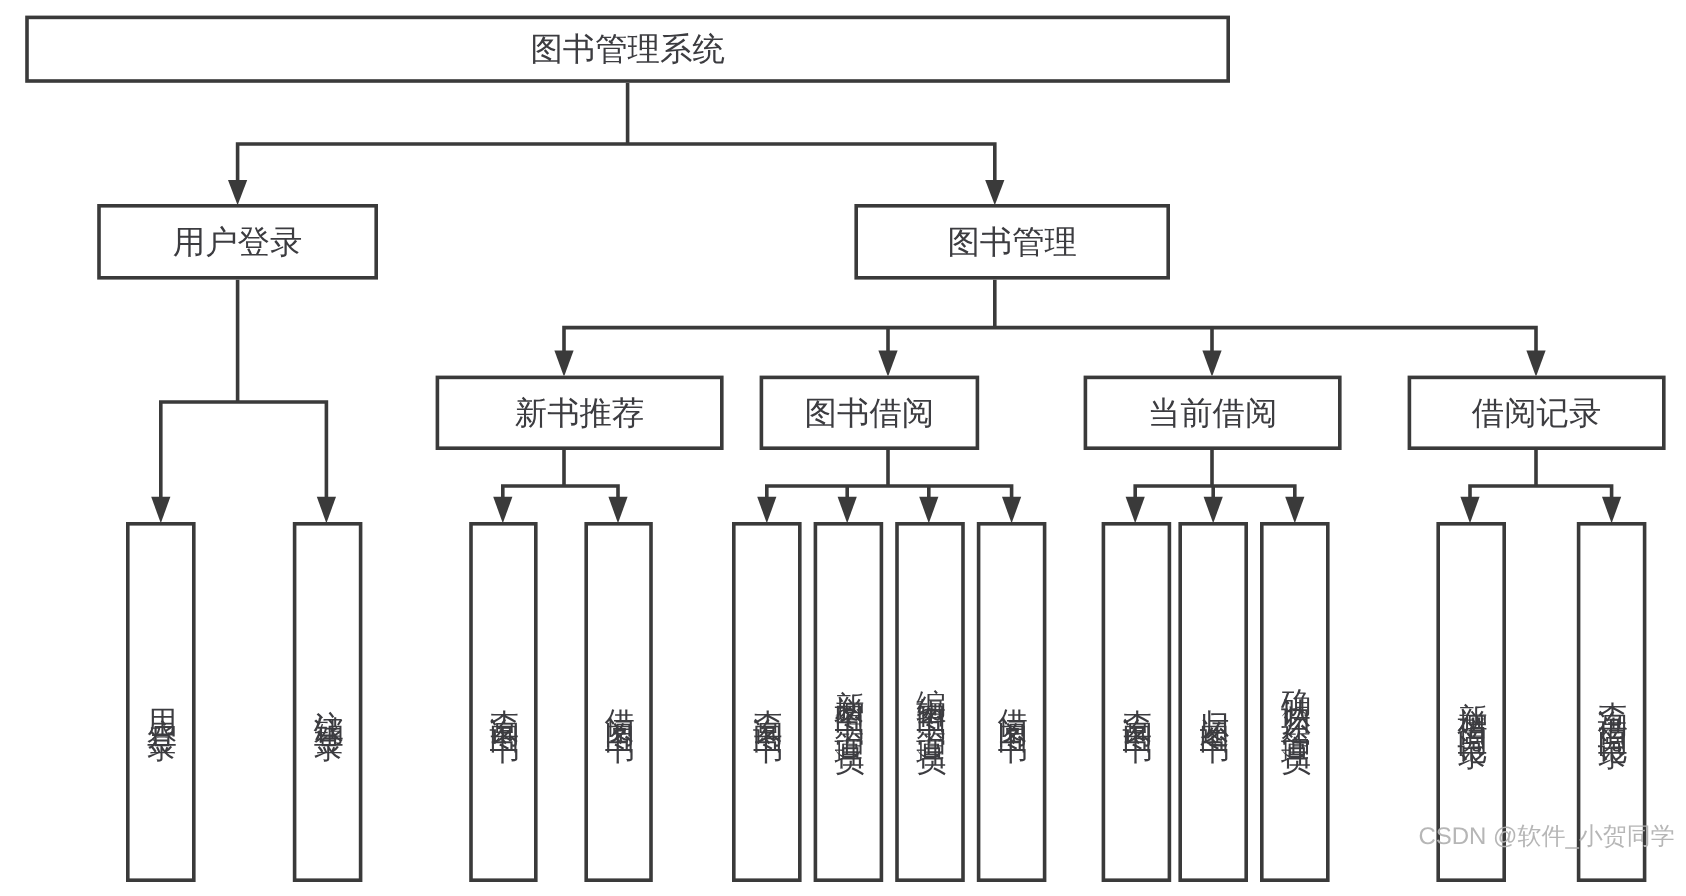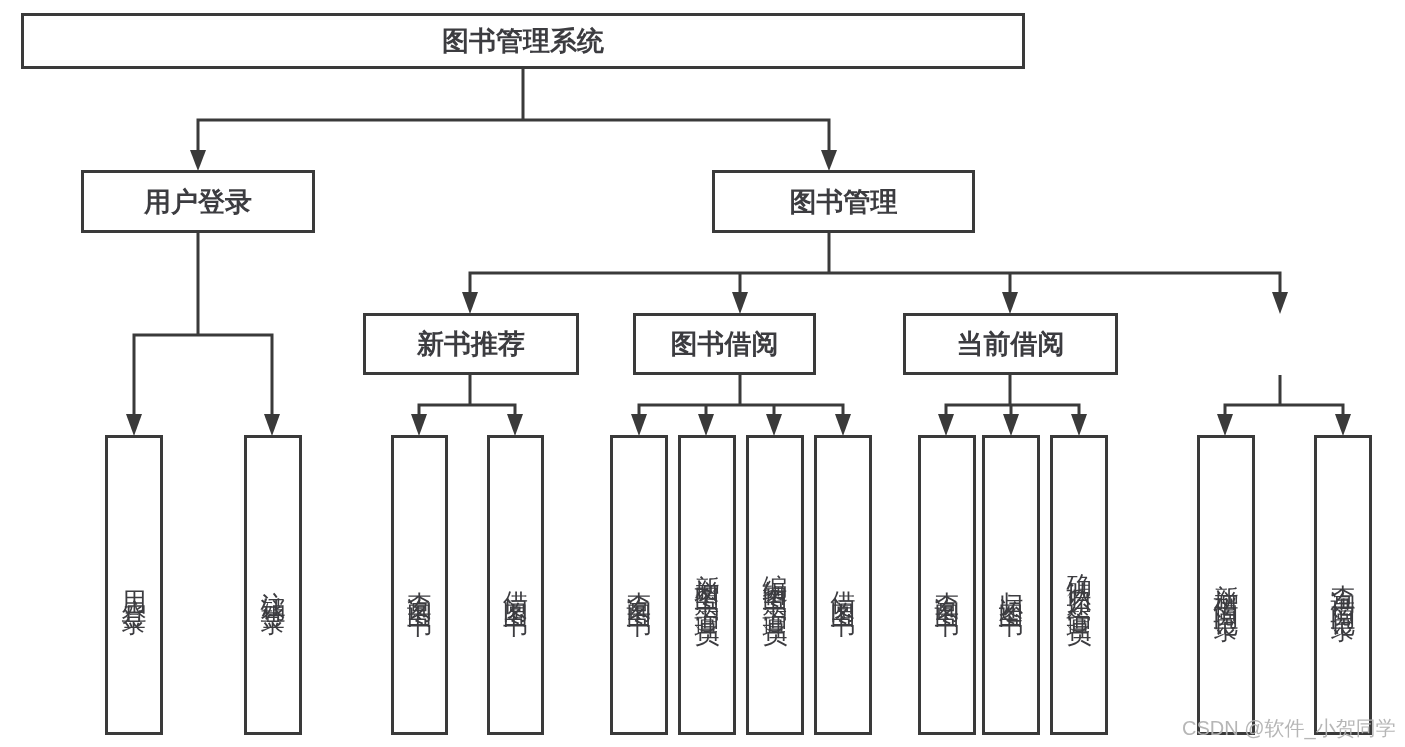--- a/index.html
+++ b/index.html
@@ -31,21 +31,20 @@
     box-sizing: border-box;
     border: 3px solid #3a3a3a;
     background: #ffffff;
     display: flex;
     align-items: center;
     justify-content: center;
     font-size: 27px;
     color: #3c3c40;
     z-index: 1;
     white-space: nowrap;
-    font-weight: bold;
   }
   .vnode {
     position: absolute;
     box-sizing: border-box;
     border: 3px solid #3a3a3a;
     background: #ffffff;
     display: flex;
     align-items: center;
     justify-content: center;
     font-size: 25px;
@@ -55,21 +54,21 @@
   .vnode .vtext {
     writing-mode: vertical-rl;
     text-orientation: mixed;
     letter-spacing: 7px;
     line-height: 1;
     white-space: nowrap;
   }
   .watermark {
     position: absolute;
     left: 1182px;
-    top: 715px;
+    top: 683px;
     font-size: 20px;
     color: rgba(178, 178, 178, 0.95);
     z-index: 2;
     white-space: nowrap;
   }
 </style>
 </head>
 <body>
 
 <div class="canvas">
@@ -115,23 +114,24 @@
       <polygon points="1217,414 1233,414 1225,436"></polygon>
       <polygon points="1335,414 1351,414 1343,436"></polygon>
     </g>
   </svg>
 
   <div class="node" style="left:21px; top:13px; width:1004px; height:56px;">图书管理系统</div>
 
   <div class="node" style="left:81px; top:170px; width:234px; height:63px;">用户登录</div>
   <div class="node" style="left:712px; top:170px; width:263px; height:63px;">图书管理</div>
 
-  <div class="node" style="left:363px; top:313px; width:216px; height:62px;">新书推荐</div>
+  <div class="node" style="left:363px; top:313px; width:240px; height:62px;">新书推荐</div>
   <div class="node" style="left:633px; top:313px; width:183px; height:62px;">图书借阅</div>
   <div class="node" style="left:903px; top:313px; width:215px; height:62px;">当前借阅</div>
+  <div class="node" style="left:1173px; top:313px; width:215px; height:62px;">借阅记录</div>
 
   <div class="vnode" style="left:105px; top:435px; width:58px; height:300px;">
     <span class="vtext">用户登录</span>
   </div>
   <div class="vnode" style="left:244px; top:435px; width:58px; height:300px;">
     <span class="vtext">注销登录</span>
   </div>
 
   <div class="vnode" style="left:391px; top:435px; width:57px; height:300px;">
     <span class="vtext">查询图书</span>

